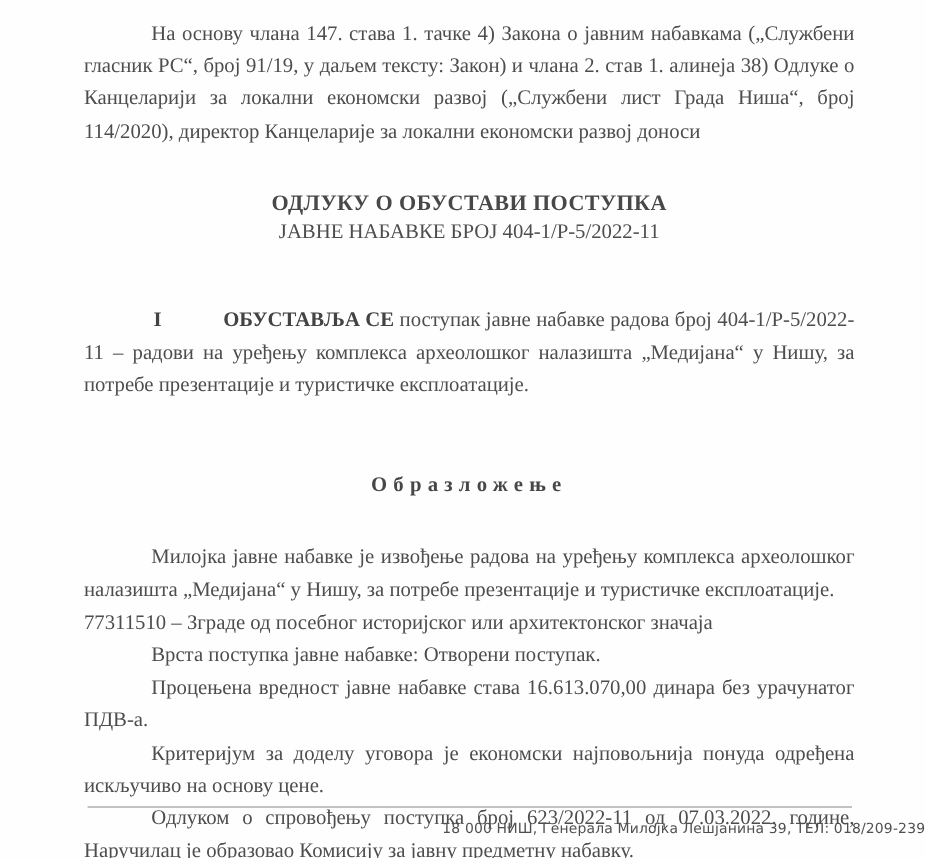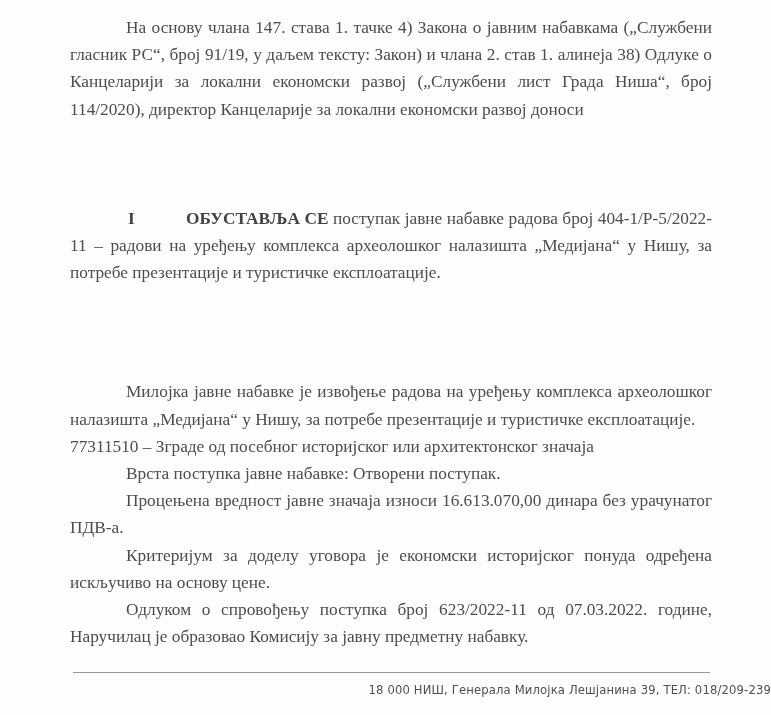--- a/index.html
+++ b/index.html
@@ -133,42 +133,47 @@
 <body>
 
 <div class="page">
 
   <div class="doc-body">
 
     <p class="para indent">На основу члана 147. става 1. тачке 4) Закона о јавним набавкама („Службени гласник РС“, број 91/19, у даљем тексту: Закон) и члана 2. став 1. алинеја 38)  Одлуке о Канцеларији за локални економски развој („Службени лист Града Ниша“, број 114/2020),  директор Канцеларије за локални економски развој доноси</p>
 
     <div class="spacer-lg"></div>
 
+    <div class="title-block">
+      <div class="title-main">ОДЛУКУ О ОБУСТАВИ ПОСТУПКА</div>
+      <div class="title-sub">ЈАВНЕ  НАБАВКЕ  БРОЈ 404-1/Р-5/2022-11</div>
+    </div>
 
     <div class="spacer-lg"></div>
     <div class="spacer-sm"></div>
 
     <p class="para clause-i"><span class="section-mark marker">I</span><span class="section-heading">ОБУСТАВЉА СЕ</span><span> поступак јавне набавке радова број 404-1/Р-5/2022-11 – радови на уређењу комплекса археолошког налазишта „Медијана“ у Нишу, за потребе презентације и туристичке експлоатације.</span></p>
 
     <div class="spacer-lg"></div>
     <div class="spacer-md"></div>
 
+    <div class="explanation">Образложење</div>
 
     <div class="spacer-lg"></div>
 
     <p class="para indent">Милојка јавне набавке је извођење радова на уређењу комплекса археолошког налазишта „Медијана“ у Нишу, за потребе презентације и туристичке експлоатације.</p>
 
 
     <p class="para noindent">77311510 – Зграде од посебног историјског или архитектонског значаја</p>
 
     <p class="para indent">Врста поступка јавне набавке: Отворени поступак.</p>
 
-    <p class="para indent">Процењена вредност јавне значаја износи 16.613.070,00 динара без урачунатог ПДВ-а.</p>
+    <p class="para indent">Процењена вредност јавне набавке става 16.613.070,00 динара без урачунатог ПДВ-а.</p>
 
-    <p class="para indent">Критеријум за доделу уговора је економски историјског понуда одређена искључиво на основу цене.</p>
+    <p class="para indent">Критеријум за доделу уговора је економски најповољнија понуда одређена искључиво на основу цене.</p>
 
     <p class="para indent">Одлуком о спровођењу поступка број 623/2022-11 од 07.03.2022. године, Наручилац је образовао Комисију за јавну предметну набавку.</p>
 
   </div>
 
   <div class="footer">
     <div class="footer-rule"></div>
     <div class="footer-text">18 000 НИШ,  Генерала Милојка Лешјанина 39, ТЕЛ: 018/209-239</div>
   </div>
 

